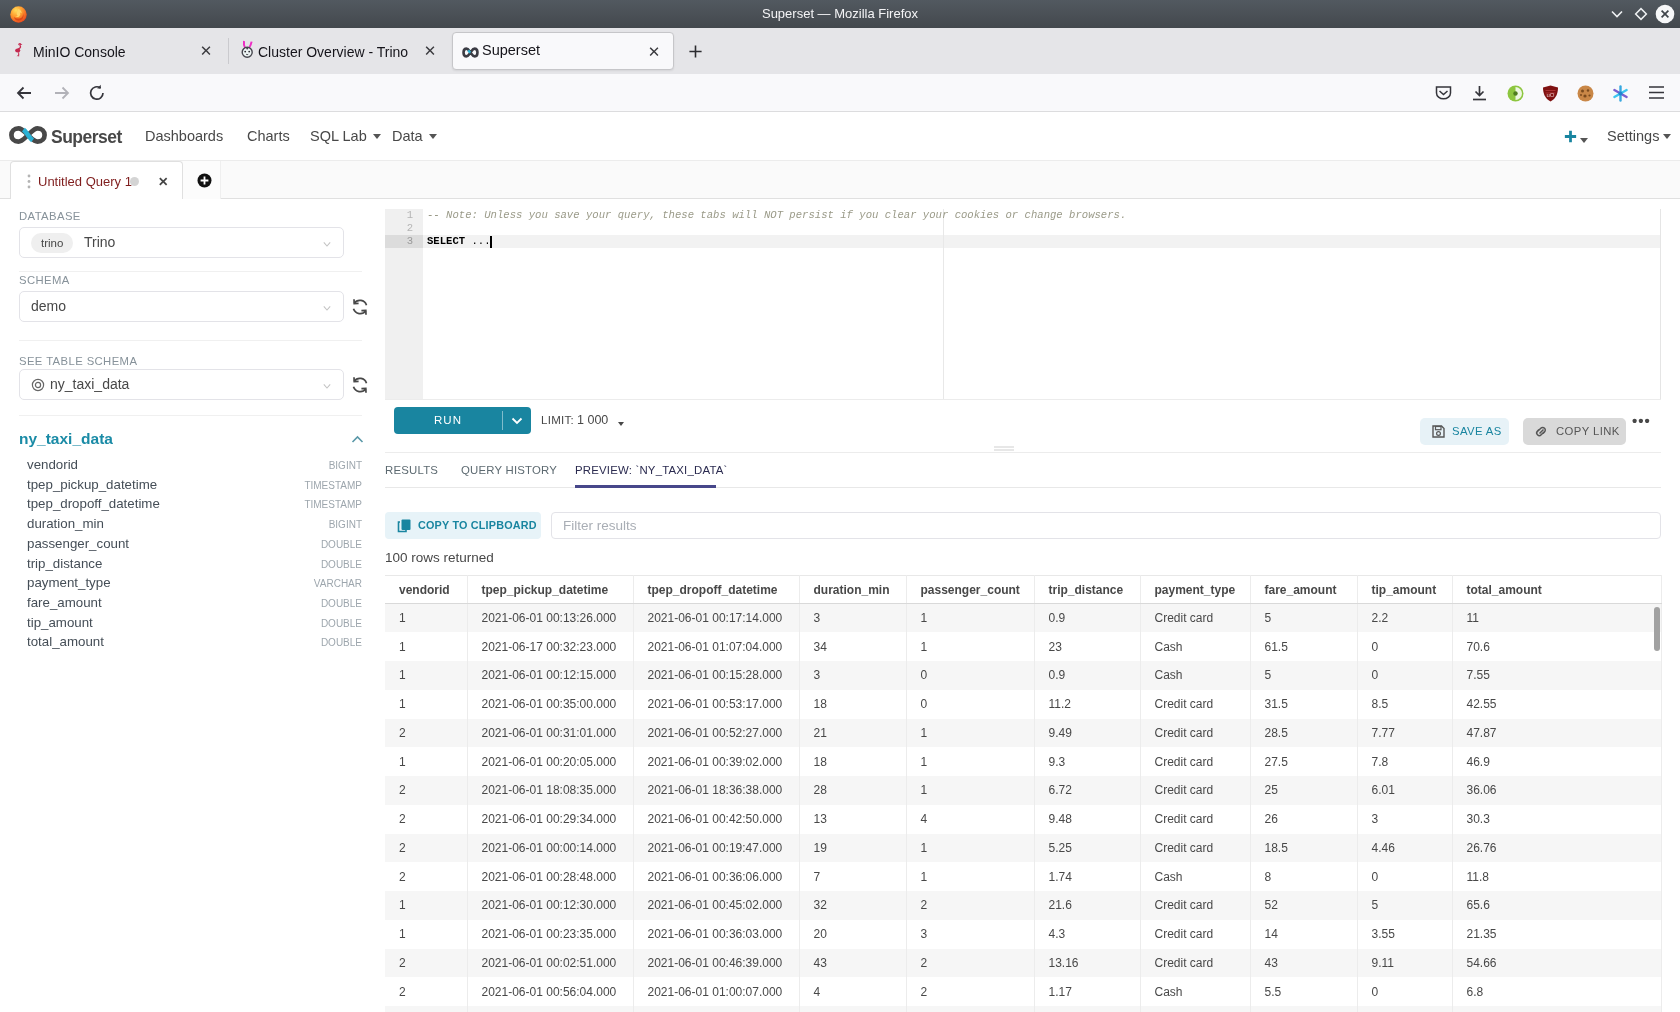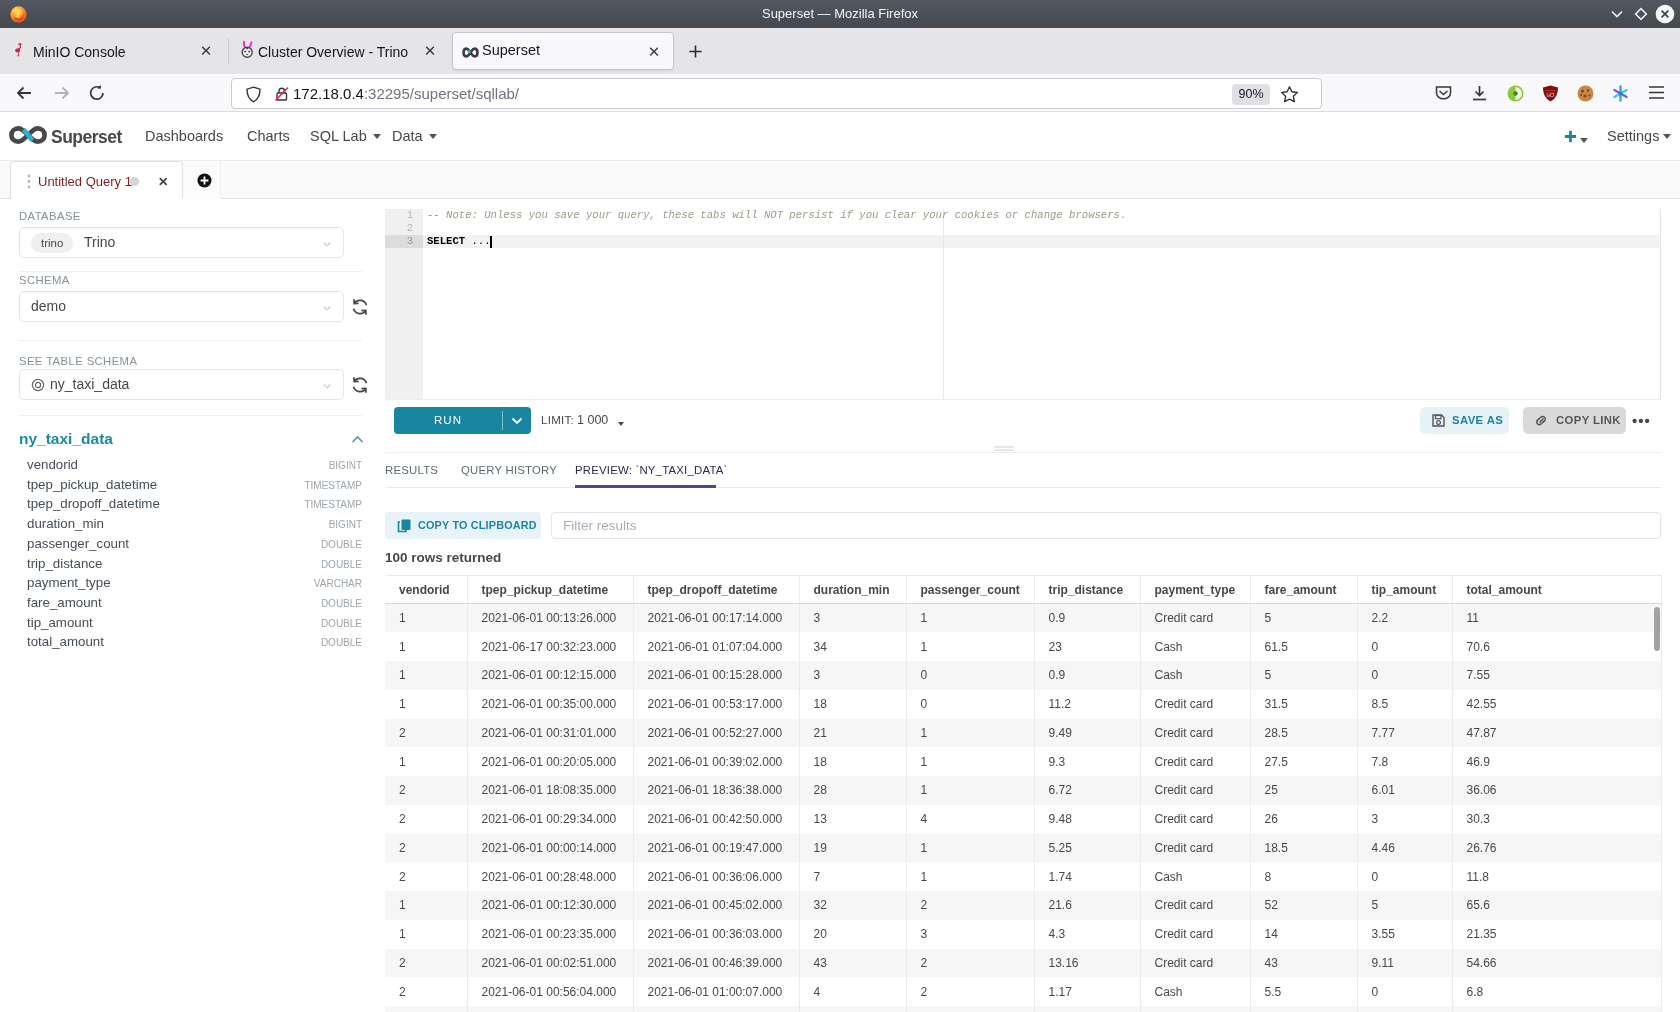--- a/index.html
+++ b/index.html
@@ -36,27 +36,27 @@
 .col-name { position:absolute; left:0; top:2px; font-size:13.3px; color:#454e57; }
 .col-type { position:absolute; right:1px; top:5px; font-size:10px; color:#9da6ad; }
 
 #editor { position:absolute; left:385px; top:209px; width:1276px; height:190px; background:#fff; font-family:"Liberation Mono",monospace; font-size:10.6px; }
 #gutter { position:absolute; left:0; top:0; width:38px; height:190px; background:#f0f0f0; color:#b4b4b4; text-align:right; }
 #gutter div { height:13px; line-height:13px; padding-right:10px; }
 .codeline { position:absolute; left:42px; height:13px; line-height:13px; white-space:pre; }
 
 #sqltoolbar { position:absolute; left:385px; top:399px; width:1276px; height:54px; background:#fff; border-top:1px solid #ececec; border-bottom:1px solid #ececec; }
 #runbtn { position:absolute; left:9px; top:7px; width:137px; height:27px; background:#1985a0; border-radius:4px; color:#fff; }
-.toolbtn { position:absolute; top:7px; height:27px; border-radius:5px; font-size:11.3px; font-weight:bold; letter-spacing:.4px; line-height:27px; }
+.toolbtn { position:absolute; top:18px; height:27px; border-radius:5px; font-size:11.3px; font-weight:normal; letter-spacing:.4px; line-height:27px; }
 
 .stab { position:absolute; top:464px; font-size:11.4px; letter-spacing:.2px; color:#5d6a71; }
 #southtabline { position:absolute; left:385px; top:487px; width:1276px; border-top:1px solid #e8e8e8; }
 #copybtn { position:absolute; left:385px; top:512px; width:156px; white-space:nowrap; height:27px; background:#e7f3f8; border-radius:4px; color:#1985a0; font-size:10.8px; font-weight:bold; letter-spacing:.2px; line-height:27px; }
 #filterbox { position:absolute; left:551px; top:512px; width:1110px; height:27px; border:1px solid #e3e3e8; border-radius:4px; background:#fff; font-size:13.5px; color:#a9aeb5; line-height:25px; padding-left:11px; }
-#rowsret { position:absolute; left:385px; top:550px; font-size:13.5px; color:#484848;font-weight:bold; }
+#rowsret { position:absolute; left:385px; top:550px; font-size:13.5px; color:#484848; }
 #rtablewrap { position:absolute; left:385px; top:575px; width:1277px; height:437px; overflow:hidden; }
 #rtable { border-collapse:collapse; table-layout:fixed; width:1276px; font-size:12px; color:#484848; }
 #rtable th { height:28px; background:#fff; border-right:1px solid #ececec; border-top:1px solid #e8e8e8; border-bottom:1px solid #d9d9d9; text-align:left; font-weight:bold; padding:0 0 0 14px; font-size:12px; }
 #rtable td { height:28.75px; border-right:1px solid #ececec; padding:0 0 0 14px; }
 #rtable tr.o td { background:#f6f6f6; }
 </style>
 </head>
 <body>
 
 <div id="titlebar">
@@ -129,35 +129,20 @@
   <svg class="abs" style="left:15px;top:10px" width="18" height="18" viewBox="0 0 18 18">
       <path d="M16 9 H3 M8.5 3.5 L3 9 L8.5 14.5" fill="none" stroke="#35353b" stroke-width="1.8"></path>
     </svg>
   <svg class="abs" style="left:53px;top:10px" width="18" height="18" viewBox="0 0 18 18">
       <path d="M2 9 H15 M9.5 3.5 L15 9 L9.5 14.5" fill="none" stroke="#b2b2b8" stroke-width="1.8"></path>
     </svg>
   <svg class="abs" style="left:88px;top:10px" width="18" height="18" viewBox="0 0 18 18">
       <path d="M15 9 A6.2 6.2 0 1 1 12.5 4" fill="none" stroke="#35353b" stroke-width="1.7"></path>
       <path d="M12.7 0.8 L12.9 4.6 L9.2 4.4 Z" fill="#35353b"></path>
     </svg>
-  <div id="urlbox">
-    <svg class="abs" style="left:13px;top:6.5px" width="17" height="17" viewBox="0 0 17 17">
-        <path d="M8.5 1.2 L15 3.2 C15 8.5 13.5 13 8.5 15.8 C3.5 13 2 8.5 2 3.2 Z" fill="none" stroke="#35353b" stroke-width="1.4"></path>
-      </svg>
-    <svg class="abs" style="left:41px;top:6px" width="18" height="18" viewBox="0 0 18 18">
-        <rect x="4" y="8" width="9.5" height="7" rx="1" fill="none" stroke="#35353b" stroke-width="1.4"></rect>
-        <path d="M6 8 V5.5 A2.8 2.8 0 0 1 11.5 5.5 V8" fill="none" stroke="#35353b" stroke-width="1.4"></path>
-        <path d="M2.5 15.5 L15 2.5" stroke="#e22850" stroke-width="1.7"></path>
-      </svg>
-    <div class="url">172.18.0.4<span>:32295/superset/sqllab/</span></div>
-    <div id="zoompill">90%</div>
-    <svg class="abs" style="left:1048px;top:6px" width="19" height="19" viewBox="0 0 19 19">
-        <path d="M9.5 1.8 L11.9 6.7 L17.3 7.5 L13.4 11.3 L14.3 16.7 L9.5 14.1 L4.7 16.7 L5.6 11.3 L1.7 7.5 L7.1 6.7 Z" fill="none" stroke="#35353b" stroke-width="1.4" stroke-linejoin="round"></path>
-      </svg>
-  </div>
   <svg class="abs" style="left:1434px;top:10px" width="19" height="19" viewBox="0 0 19 19">
       <path d="M2.5 3 H16.5 V9 A7 5.8 0 0 1 2.5 9 Z" fill="none" stroke="#35353b" stroke-width="1.5"></path>
       <polyline points="5.5,7 9.5,10.5 13.5,7" fill="none" stroke="#35353b" stroke-width="1.5"></polyline>
     </svg>
   <svg class="abs" style="left:1470px;top:10px" width="19" height="19" viewBox="0 0 19 19">
       <path d="M9.5 2 V11 M5.5 7.5 L9.5 11.5 L13.5 7.5" fill="none" stroke="#35353b" stroke-width="1.7"></path>
       <path d="M3 15.5 H16" stroke="#35353b" stroke-width="1.7"></path>
     </svg>
   <svg class="abs" style="left:1506px;top:10px" width="19" height="19" viewBox="0 0 19 19">
       <circle cx="9.5" cy="9.5" r="8" fill="#8dc63f"></circle>

